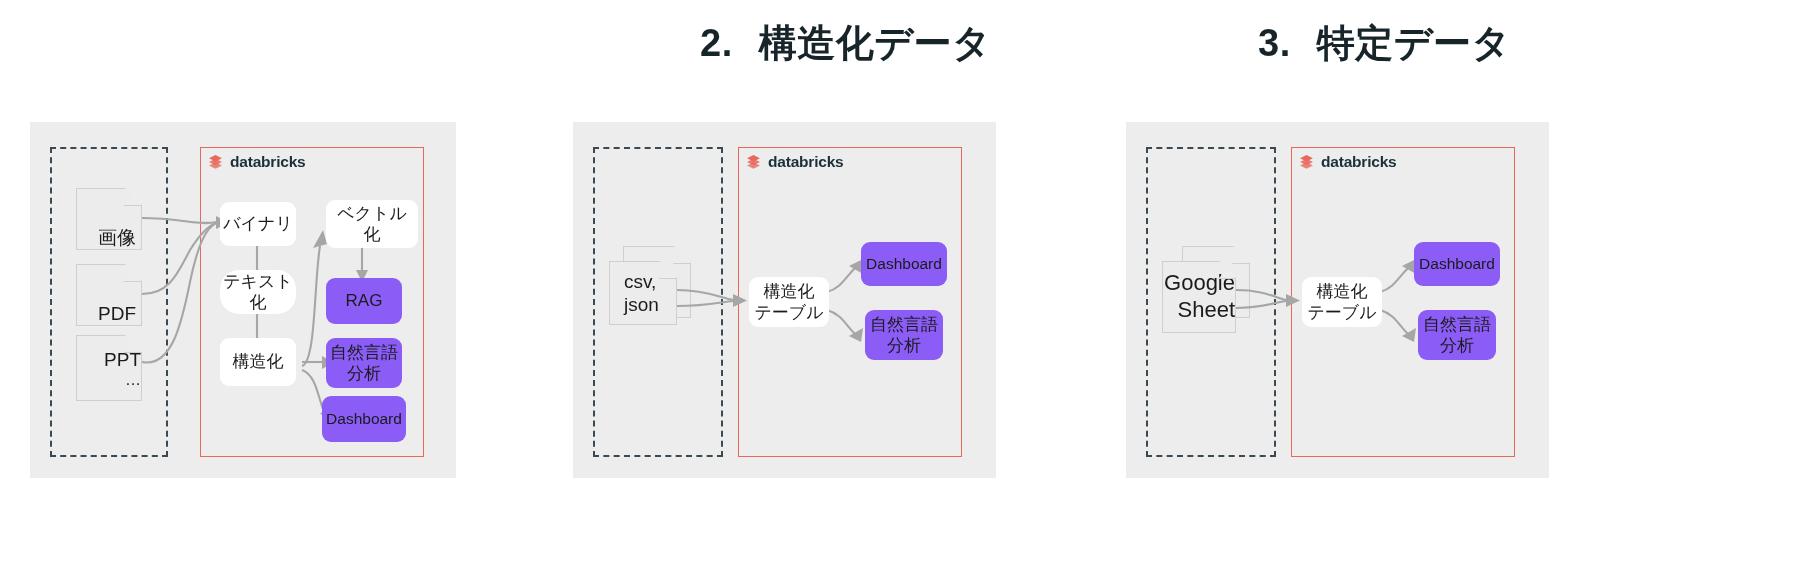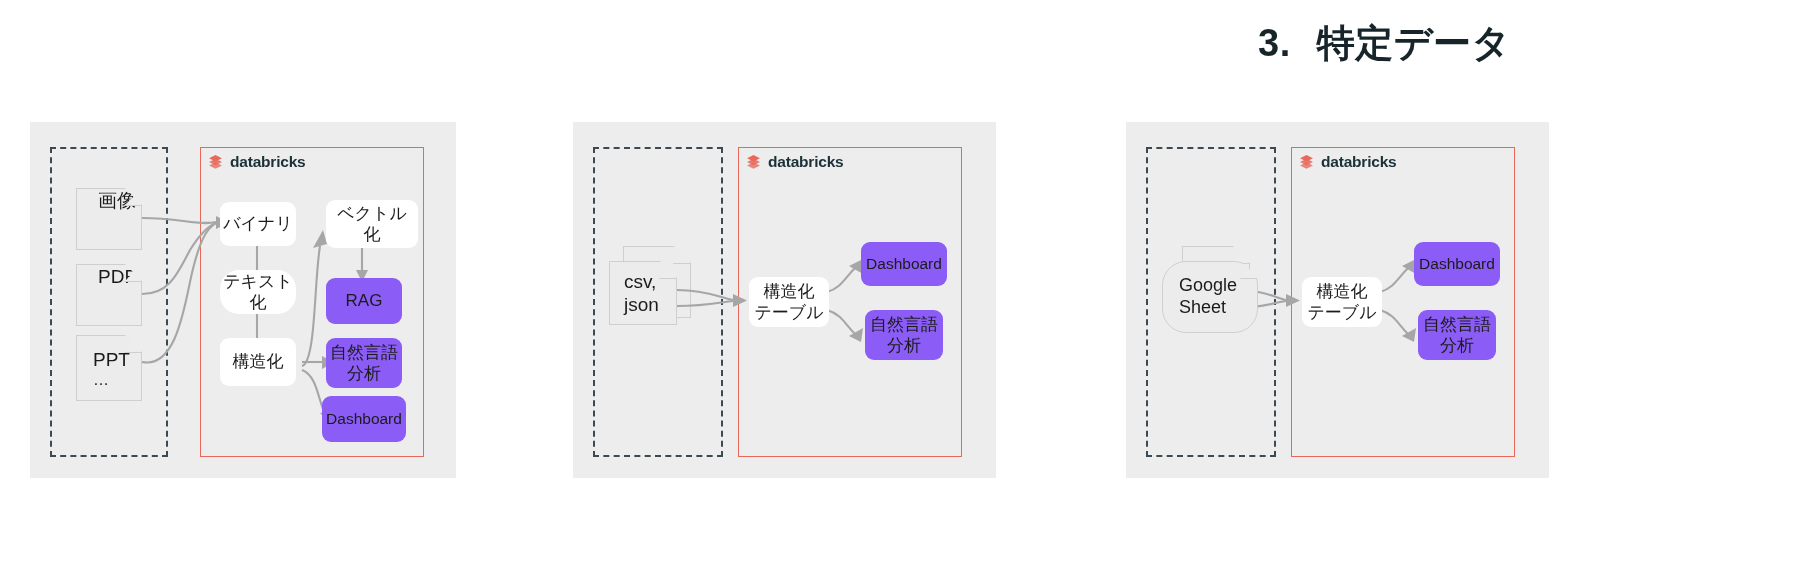--- a/index.html
+++ b/index.html
@@ -55,21 +55,21 @@
     letter-spacing:-.2px;
     line-height:1;
   }
 
   
   .doc{
     position:absolute;
     background:#ececec;
     border:1.4px solid #cfcfcf;
     display:flex;
-    align-items:flex-start;
+    align-items:flex-end;
     justify-content:center;
     text-align:center;
     color:#1b1b1b;
     font-size:19px;
     line-height:1.22;
     clip-path:polygon(0 0, calc(100% - 17px) 0, 100% 17px, 100% 100%, 0 100%);
     padding-left:16px;
   }
   .doc .fold{
     position:absolute;
@@ -104,20 +104,23 @@
   svg.wires{ position:absolute; left:0; top:0; overflow:visible; z-index:2; pointer-events:none; }
   svg.wires path{ fill:none; stroke:#a6a6a6; stroke-width:2.1; }
   svg.wires polygon{ fill:#a6a6a6; }
 </style>
 </head>
 <body>
 
 <div id="stage">
 
 
+  <div class="panel-title" style="left:700px; top:18px;">
+    <span class="title-num">2.</span><span>構造化データ</span>
+  </div>
 
   <div class="panel-title" style="left:1258px; top:18px;">
     <span class="title-num">3.</span><span>特定データ</span>
   </div>
 
   <div class="panel" style="left:30px; top:122px; width:426px; height:356px;">
 
     <div class="dashed-box" style="left:20px; top:25px; width:118px; height:310px;"></div>
 
     <div class="db-box" style="left:170px; top:25px; width:224px; height:310px;"></div>
@@ -286,21 +289,21 @@
       <path d="M254,170 C268,166 272,156 282,146"></path>
       <polygon points="276,144 288,138 290,152"></polygon>
 
       <path d="M254,188 C268,192 272,202 282,212"></path>
       <polygon points="276,214 288,220 290,206"></polygon>
     </svg>
 
     <div class="doc behind" style="left:56px; top:124px; width:68px; height:72px;">
       <span class="fold"></span>
     </div>
-    <div class="doc front" style="left:36px; top:139px; width:96px; height:72px; flex-direction:column; justify-content:center; font-size:18px;border-radius:24px;">
+    <div class="doc front" style="left:36px; top:139px; width:74px; height:72px; flex-direction:column; justify-content:center; font-size:22px;">
       <span class="fold"></span>
       <span>Google</span>
       <span>Sheet</span>
     </div>
 
     <div class="node white" style="left:176px; top:155px; width:80px; height:50px; flex-direction:column;">
       <span>構造化</span>
       <span>テーブル</span>
     </div>
 

